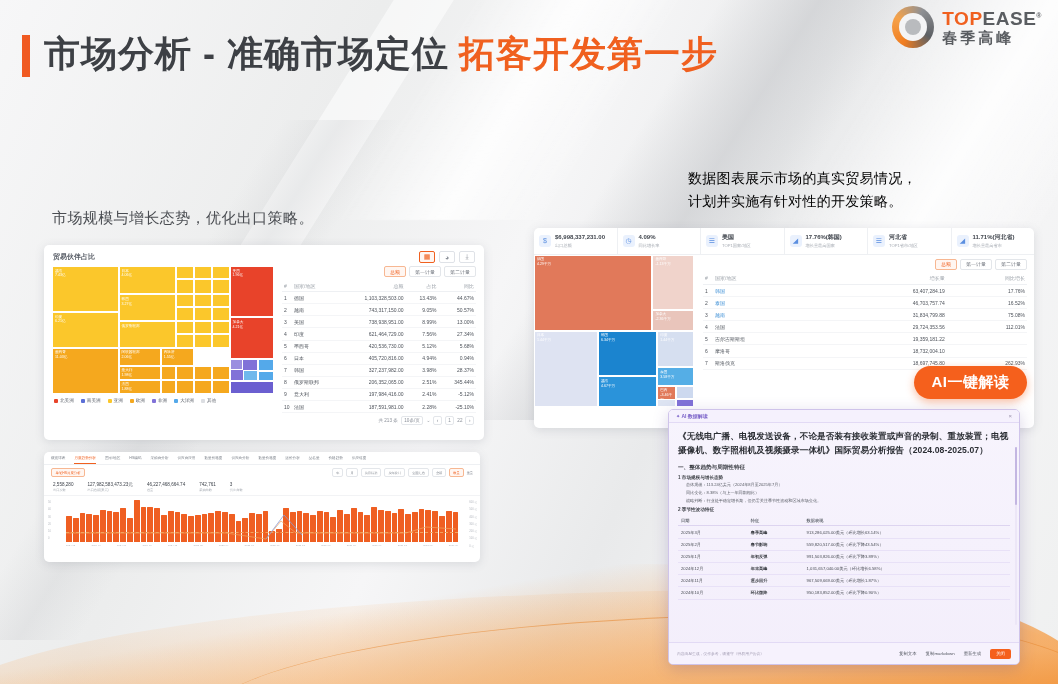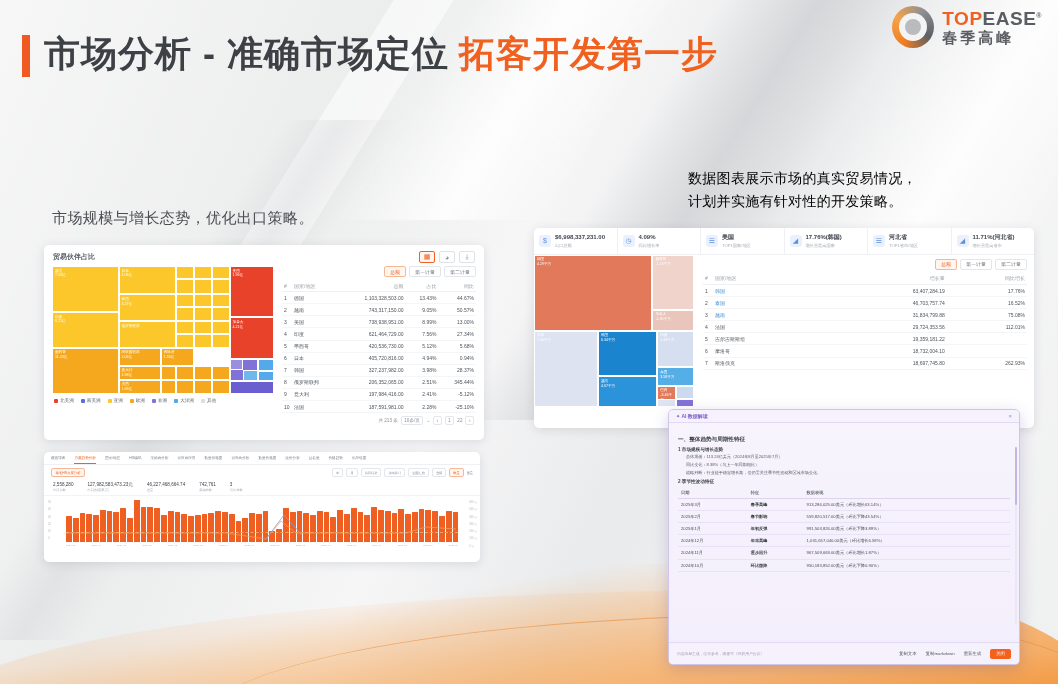--- a/index.html
+++ b/index.html
@@ -694,20 +694,21 @@
                 <td>斯洛伐克</td>
                 <td>18,697,745.80</td>
                 <td class="up">262.93%</td>
               </tr>
             </tbody>
         </table>
       </div>
     </div>
   </div>
 
+  <div id="ai-badge">AI一键解读</div>
 
   <div class="panel" id="panel-bottom">
     <div class="bp-tabs" id="bp-tabs">
         <span>概览详表</span>
         <span class="active">月度趋势分析</span>
         <span>国家/地区</span>
         <span>HS编码</span>
         <span>采购商分析</span>
         <span>供应商应用</span>
         <span>数量价格图</span>
@@ -856,20 +857,21 @@
         </div>
     </div>
   </div>
 
   <div id="ai-dialog">
     <div class="dlg-bar">
       <span class="t">✦ <span>AI 数据解读</span></span>
       <span class="x">×</span>
     </div>
     <div class="dlg-body">
+      <div class="dlg-h">《无线电广播、电视发送设备，不论是否装有接收装置或声音的录制、重放装置；电视摄像机、数字照相机及视频摄录一体机》国际贸易分析报告（2024.08-2025.07）</div>
       <div class="dlg-s1">一、整体趋势与周期性特征</div>
       <div class="dlg-s2">1 市场规模与增长态势</div>
       <div id="dlg-bullets">
           <div class="dlg-li">总体规模：113.24亿美元（2024年8月至2025年7月）</div>
           <div class="dlg-li">同比变化：8.38%（与上一年同期相比）</div>
           <div class="dlg-li">战略判断：行业处于稳定增长期，但仍需关注季节性波动和区域市场变化。</div>
         </div>
       <div class="dlg-s2">2 季节性波动特征</div>
       <table class="dlg-t">
         <thead>

